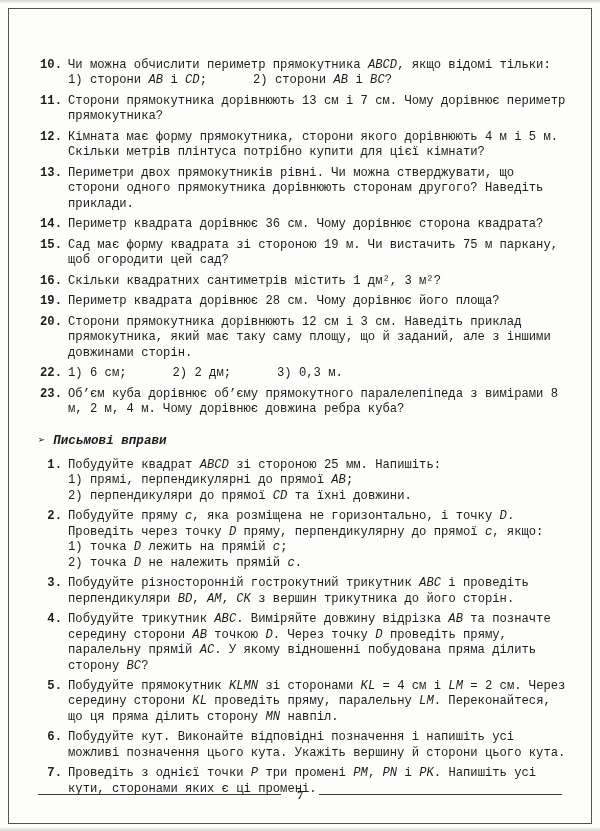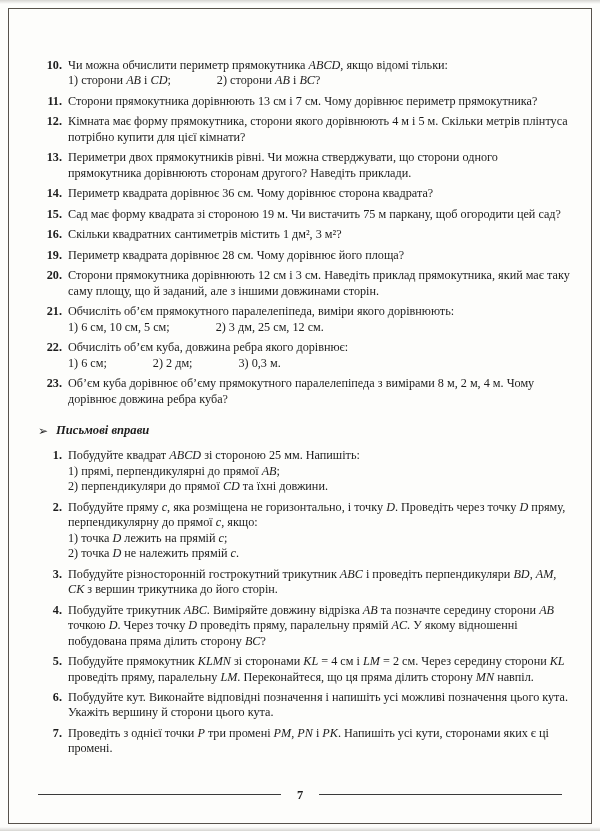--- a/index.html
+++ b/index.html
@@ -20,21 +20,21 @@
     position: absolute; left: 0; right: 0; height: 4px;
   }
   .edge-top { top: 0; background: linear-gradient(#d6d5d1, #fdfdfb); }
   .edge-bottom { bottom: 0; background: linear-gradient(#fdfdfb, #d6d5d1); }
   .frame {
     position: absolute; left: 8px; top: 8px; right: 8px; bottom: 7px;
     border: 1px solid #57524b;
     pointer-events: none;
   }
   .content {
-    position: absolute; left: 38px; right: 30px; top: 58px;
+    position: absolute; left: 38px; right: 30px; top: 58px; font-family: Liberation Mono, monospace;
   }
   .problem-item {
     display: flex;
     margin-bottom: 5px;
     font-size: 12.2px;
     line-height: 1.27;
   }
   .num {
     flex: 0 0 24px;
     text-align: right;
@@ -137,30 +137,22 @@
             <div>Периметр квадрата дорівнює 28 см. Чому дорівнює його площа?</div>
           </div>
         </div>
         <div class="problem-item">
           <span class="num">20.</span>
           <div class="body">
             <div>Сторони прямокутника дорівнюють 12 см і 3 см. Наведіть приклад прямокутника, який має таку саму площу, що й заданий, але з іншими довжинами сторін.</div>
           </div>
         </div>
         <div class="problem-item">
-          <span class="num">21.</span>
-          <div class="body">
-            <div>Обчисліть об’єм прямокутного паралелепіпеда, виміри якого дорівнюють:</div>
-            <div class="sub inline"><span class="sub-item">1) 6 см, 10 см, 5 см;</span><span class="sub-item">2) 3 дм, 25 см, 12 см.</span></div>
-          </div>
-        </div>
-        <div class="problem-item">
           <span class="num">22.</span>
           <div class="body">
-            <div>Обчисліть об’єм куба, довжина ребра якого дорівнює:</div>
             <div class="sub inline"><span class="sub-item">1) 6 см;</span><span class="sub-item">2) 2 дм;</span><span class="sub-item">3) 0,3 м.</span></div>
           </div>
         </div>
         <div class="problem-item">
           <span class="num">23.</span>
           <div class="body">
             <div>Об’єм куба дорівнює об’єму прямокутного паралелепіпеда з вимірами 8 м, 2 м, 4 м. Чому дорівнює довжина ребра куба?</div>
           </div>
         </div>
       </div>

